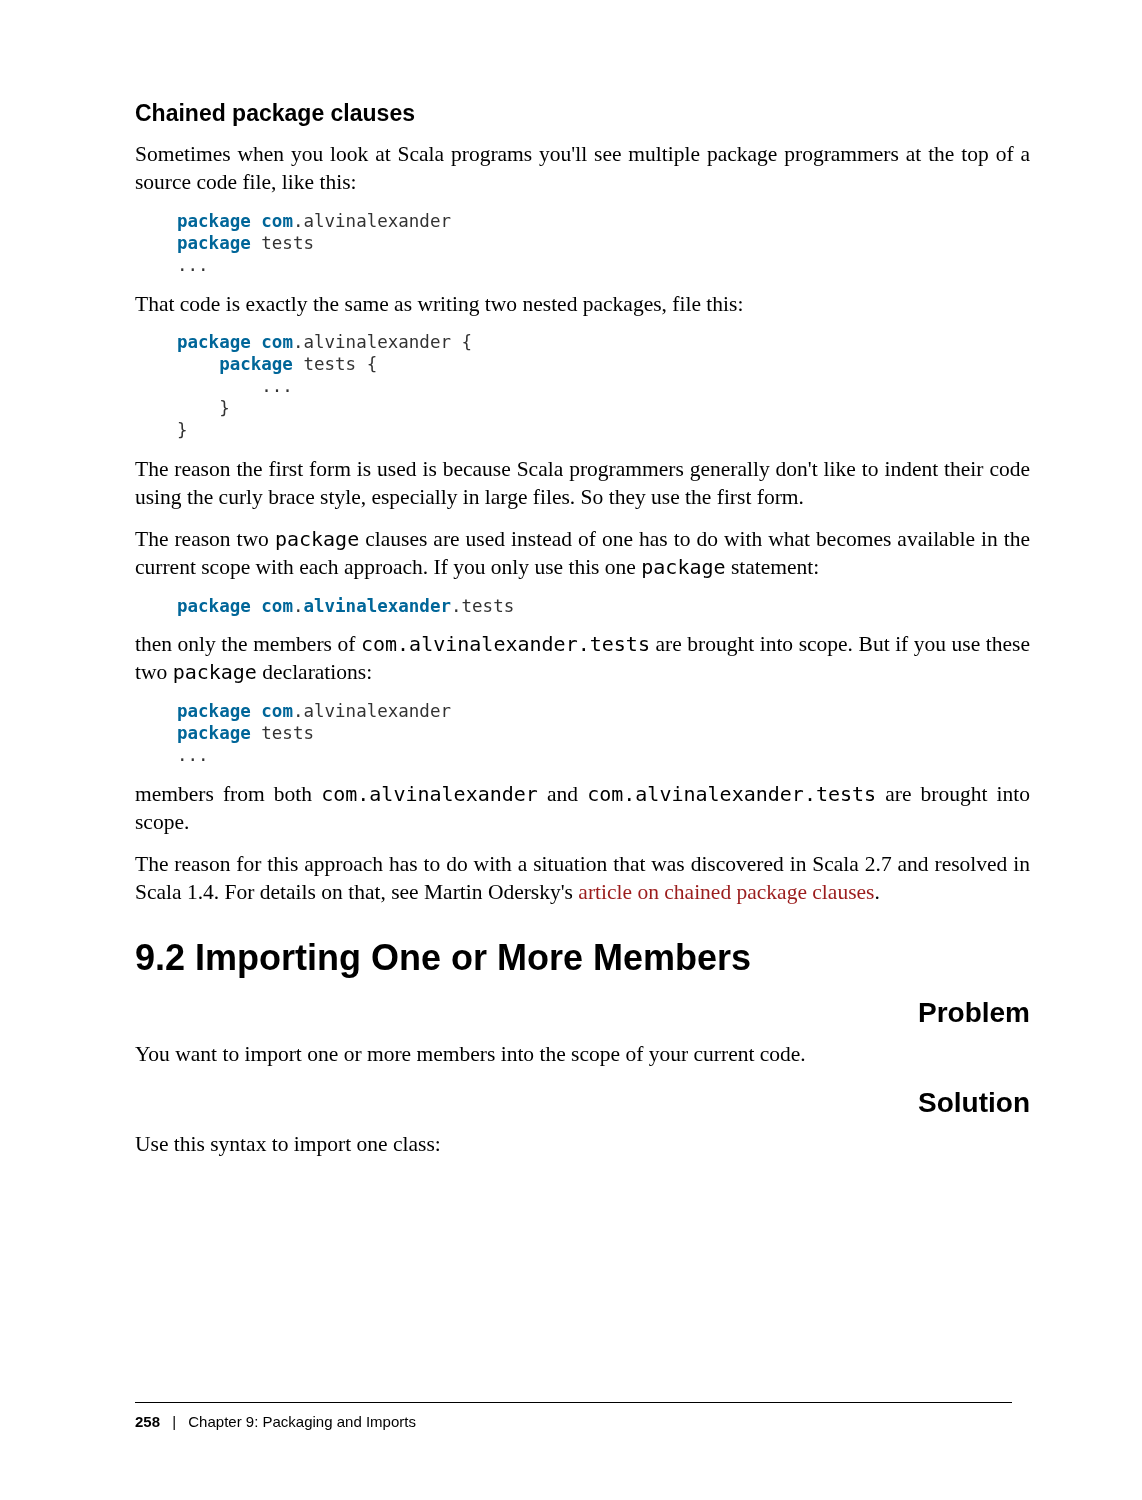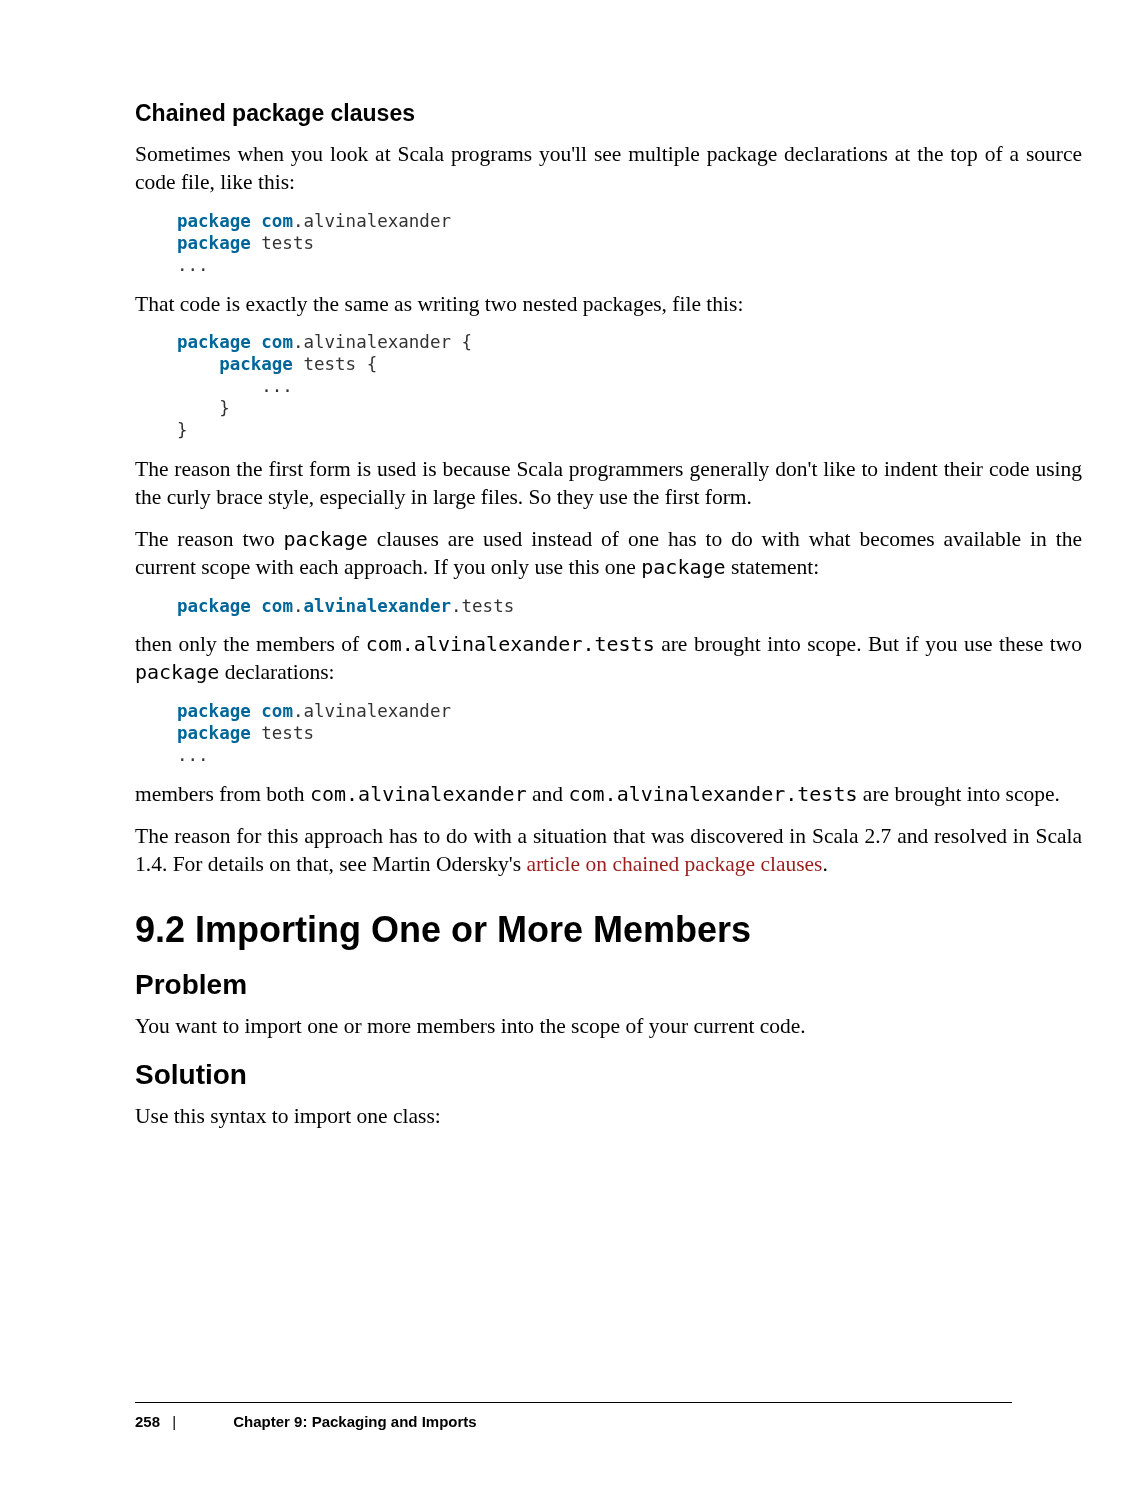--- a/index.html
+++ b/index.html
@@ -6,21 +6,21 @@
     margin: 0;
     padding: 0;
     background: #fff;
     font-family: "Minion Pro", "Adobe Garamond Pro", Garamond, Georgia, serif;
     color: #000;
   }
   .page {
     width: 1142px;
     height: 1500px;
     box-sizing: border-box;
-    padding: 100px 60px 50px 135px;
+    padding: 100px 112px 50px 135px;
     position: relative;
   }
   h4.subhead {
     font-family: "Myriad Pro Condensed", "Arial Narrow", Arial, sans-serif;
     font-weight: 700;
     font-stretch: condensed;
     font-size: 23px;
     margin: 0 0 14px 0;
     letter-spacing: 0px;
   }
@@ -54,45 +54,46 @@
     font-stretch: condensed;
     font-size: 36px;
     margin: 30px 0 16px 0;
     letter-spacing: 0px;
   }
   h3.subsection {
     font-family: "Myriad Pro Condensed", "Arial Narrow", Arial, sans-serif;
     font-weight: 700;
     font-stretch: condensed;
     font-size: 28px;
-    margin: 18px 0 12px 0;
+    margin: 18px 0 12px 12px;
+    text-align: right;
   }
   .footer {
     position: absolute;
     left: 135px;
     right: 130px;
     bottom: 70px;
     border-top: 1px solid #000;
     padding-top: 10px;
     font-family: "Myriad Pro Condensed", "Arial Narrow", Arial, sans-serif;
     font-stretch: condensed;
     font-size: 15px;
   }
   .footer .pagenum { font-weight: 700; }
   .footer .sep { margin: 0 8px; }
-  .footer .chapter { font-weight: 700; margin-left: 45px; }
+  .footer .chapter { font-weight: 400; }
 </style>
 </head>
 <body>
 
 <div class="page">
 
   <h4 class="subhead">Chained package clauses</h4>
 
-  <p class="body">Sometimes when you look at Scala programs you'll see multiple package declarations at the top of a source code file, like this:</p>
+  <p class="body">Sometimes when you look at Scala programs you'll see multiple package programmers at the top of a source code file, like this:</p>
 
   <pre class="code"><span class="kw">package</span> <span class="pkg">com</span><span>.alvinalexander</span>
 <span class="kw">package</span><span> tests</span>
 <span>...</span></pre>
 
   <p class="body">That code is exactly the same as writing two nested packages, file this:</p>
 
   <pre class="code"><span class="kw">package</span> <span class="pkg">com</span><span>.alvinalexander {</span>
     <span class="kw">package</span><span> tests {</span>
 <span>        ...</span>

